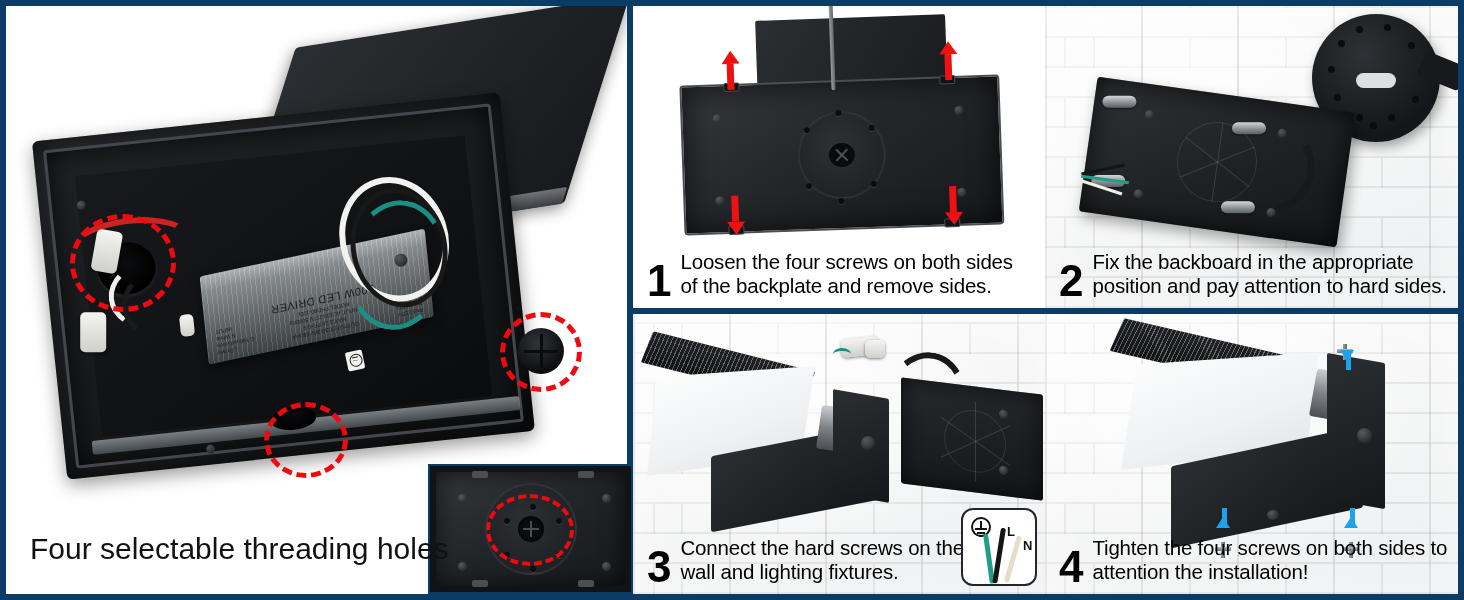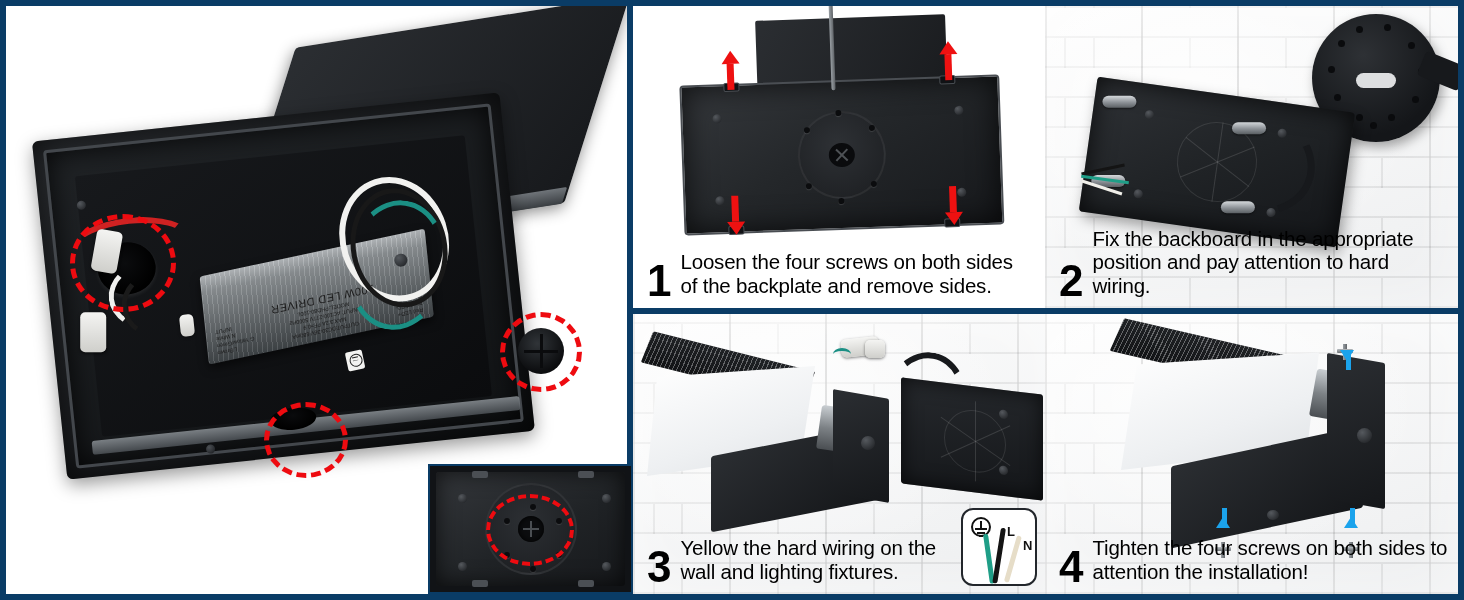--- a/index.html
+++ b/index.html
@@ -468,20 +468,21 @@
         <div class="screwdot" style="left:22px;top:90px;"></div>
         <div class="screwdot" style="left:166px;top:90px;"></div>
         <div class="tab" style="left:36px;top:-1px;"></div>
         <div class="tab" style="left:142px;top:-1px;"></div>
         <div class="tab" style="left:36px;bottom:-1px;"></div>
         <div class="tab" style="left:142px;bottom:-1px;"></div>
       </div>
       <div class="redcircle" style="left:56px;top:28px;width:88px;height:72px;border-width:4px;"></div>
     </div>
 
+    <div class="left-caption">Four selectable threading holes</div>
   </div>
 
   <div class="vdiv a"></div>
   <div class="vdiv b"></div>
 
   <div class="col-mid">
 
     <div class="panel p1">
       <div class="bp-wrap">
         <div class="bp-bracket"></div>
@@ -581,21 +582,21 @@
         </div>
         <div class="wlwire" style="left:20px;top:24px;height:50px;background:#1f9e87;transform:rotate(-8deg);"></div>
         <div class="wlwire" style="left:38px;top:18px;height:56px;background:#141414;transform:rotate(9deg);"></div>
         <div class="wlwire" style="left:54px;top:26px;height:48px;background:#e6ddc8;transform:rotate(16deg);"></div>
         <div class="wl-label" style="left:44px;top:14px;">L</div>
         <div class="wl-label" style="left:60px;top:28px;">N</div>
       </div>
 
       <div class="caption">
         <div class="step-num">3</div>
-        <div class="step-text" style="max-width:290px;">Yellow the hard wiring on the wall and lighting fixtures.</div>
+        <div class="step-text" style="max-width:290px;">Connect the hard screws on the wall and lighting fixtures.</div>
       </div>
     </div>
   </div>
 
   <div class="col-right">
 
     <div class="panel p2">
       <div class="brick">
         <div class="brick-stagger"></div>
           <div class="brick-stagger2"></div>
@@ -643,21 +644,21 @@
                     border-color:transparent #17191c transparent transparent;border-radius:50%;transform:rotate(24deg);"></div>
         <div style="position:absolute;left:36px;top:160px;width:64px;height:24px;">
           <div style="position:absolute;left:0;top:2px;width:44px;height:3px;background:#141414;transform:rotate(-12deg);"></div>
           <div style="position:absolute;left:0;top:12px;width:48px;height:3px;background:#1f9e87;transform:rotate(8deg);"></div>
           <div style="position:absolute;left:0;top:20px;width:42px;height:3px;background:#f0efe9;transform:rotate(18deg);"></div>
         </div>
       </div>
 
       <div class="caption">
         <div class="step-num">2</div>
-        <div class="step-text">Fix the backboard in the appropriate position and pay attention to hard wiring.</div>
+        <div class="step-text">Fix the backboard in the appropriate position and pay attention to hard sides.</div>
       </div>
     </div>
 
     <div class="hdiv" style="top:302px;"></div>
 
     <div class="panel p4">
       <div class="brick">
         <div class="brick-stagger"></div>
           <div class="brick-stagger2"></div>
           <div class="brick-sheen"></div>

